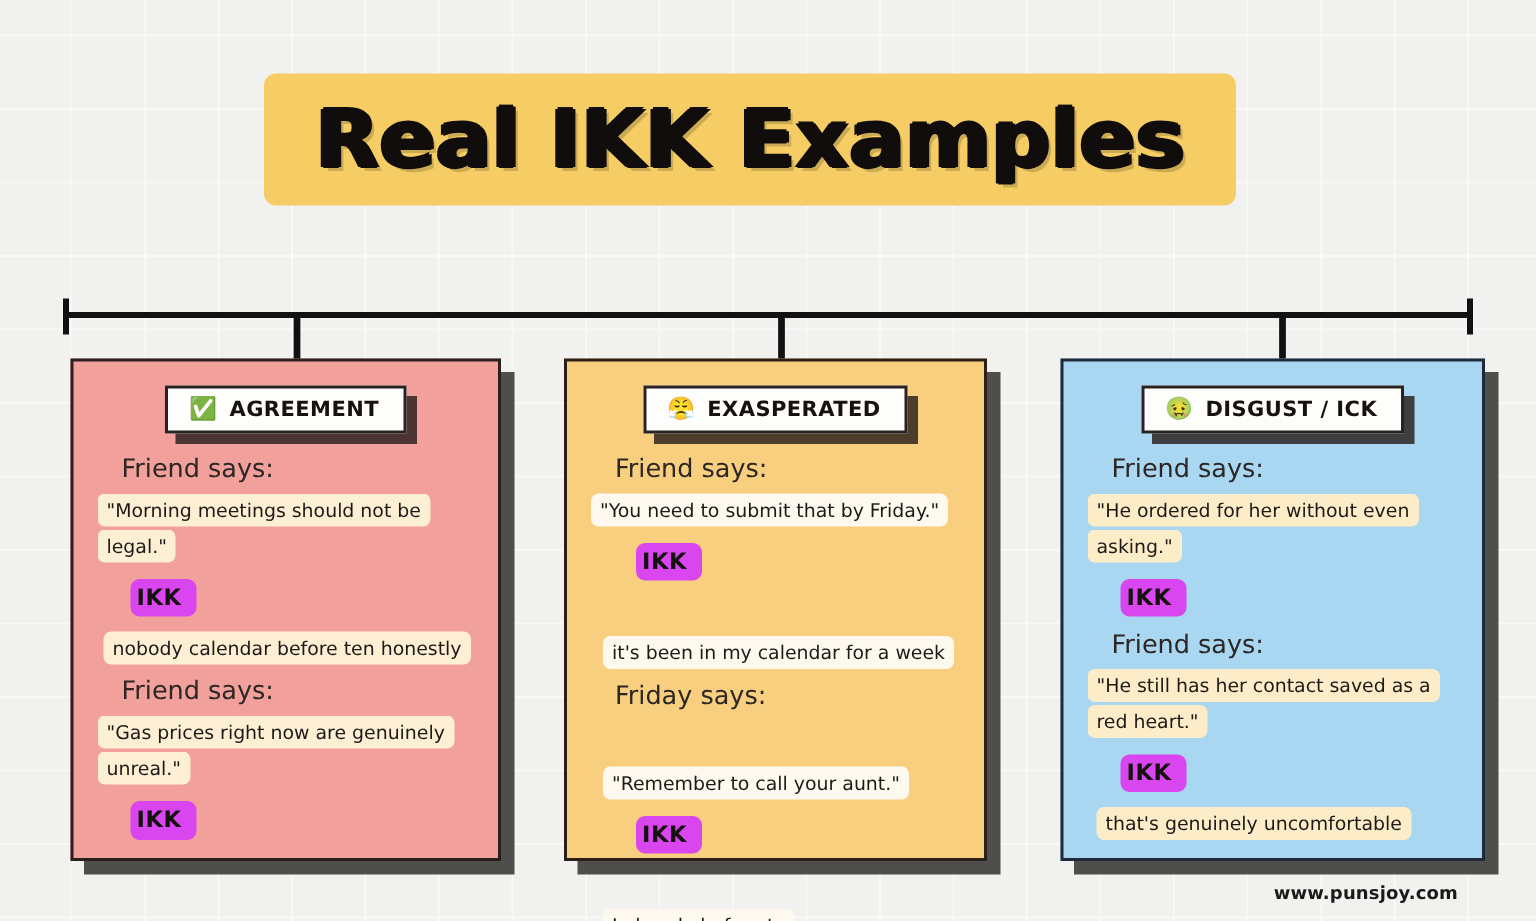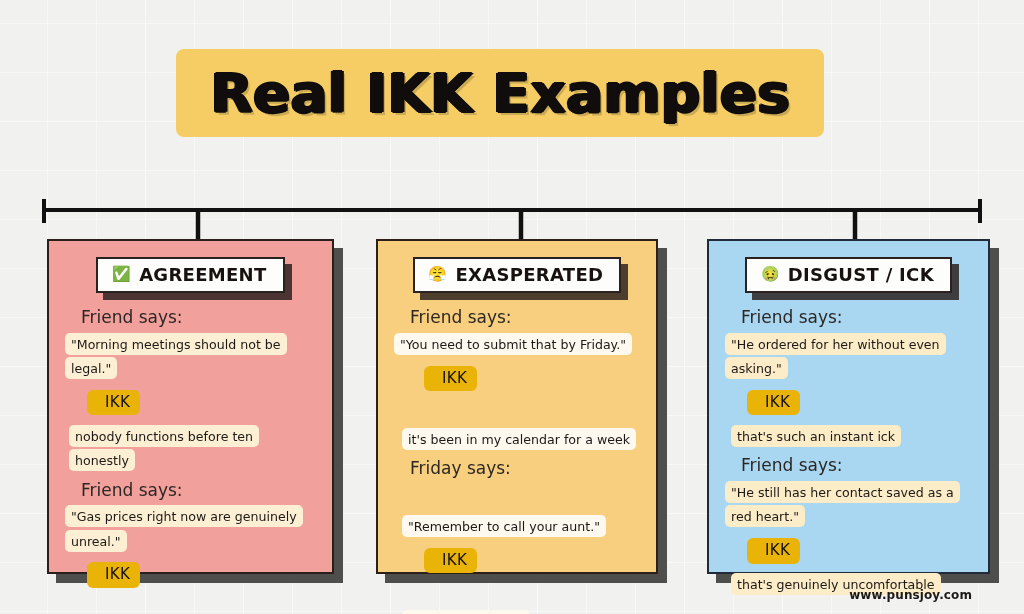--- a/index.html
+++ b/index.html
@@ -97,21 +97,21 @@
     gap: 8px;
     box-sizing: border-box;
     min-height: 32px;
   }
   .card-head .emoji {
     font-size: 15px;
     line-height: 1;
     display: inline-block;
   }
   .card-head .head-label {
-    font-size: 18px;
+    font-size: 14px;
     font-weight: bold;
     letter-spacing: 0.3px;
     color: #17120f;
     white-space: nowrap;
   }
 
   
   .convo {
     padding: 0 2px;
   }
@@ -132,26 +132,26 @@
     padding: 3.5px 6px;
   }
   .bubble-line { margin: 0 0 7px 0; max-width: 100%; }
   .pink  .bubble { background: #fdefd3; }
   .amber .bubble { background: #fdf9ee; }
   .blue  .bubble { background: #fcedc8; }
 
   .ikk-row { margin: 9px 0 9px 0; }
   .ikk {
     display: inline-block;
-    background: #eab308;
+    background: #d946ef;
     color: #15110f;
     font-size: 15px;
-    font-weight: normal;
+    font-weight: bold;
     letter-spacing: 0.4px;
-    padding: 4px 10px 5px 18px;
+    padding: 4px 10px 5px 4px;
     border-radius: 6px;
     line-height: 1.1;
   }
   .pink  .ikk-row { margin-left: 22px; }
   .amber .ikk-row { margin-left: 30px; }
   .blue  .ikk-row { margin-left: 22px; }
 
   .pink  .indent-a { margin-left: 4px; }
   .amber .indent-a { margin-left: 8px; margin-top: 36px; }
   .blue  .indent-a { margin-left: 6px; }
@@ -189,21 +189,21 @@
     <div class="card-head-wrap">
       <div class="card-head">
         <span class="emoji">✅</span>
         <span class="head-label">AGREEMENT</span>
       </div>
     </div>
     <div class="convo">
       <div class="speaker">Friend says:</div>
       <div class="bubble-line"><span class="bubble">"Morning meetings should not be legal."</span></div>
       <div class="ikk-row"><span class="ikk">IKK</span></div>
-      <div class="bubble-line indent-a"><span class="bubble">nobody functions before ten honestly</span></div>
+      <div class="bubble-line indent-a"><span class="bubble">nobody calendar before ten honestly</span></div>
       <div class="speaker">Friend says:</div>
       <div class="bubble-line"><span class="bubble">"Gas prices right now are genuinely unreal."</span></div>
       <div class="ikk-row"><span class="ikk">IKK</span></div>
     </div>
   </div>
 
   <div class="card amber">
     <div class="card-head-wrap">
       <div class="card-head">
         <span class="emoji">😤</span>
@@ -226,21 +226,20 @@
     <div class="card-head-wrap">
       <div class="card-head">
         <span class="emoji">🤢</span>
         <span class="head-label">DISGUST / ICK</span>
       </div>
     </div>
     <div class="convo">
       <div class="speaker">Friend says:</div>
       <div class="bubble-line"><span class="bubble">"He ordered for her without even asking."</span></div>
       <div class="ikk-row"><span class="ikk">IKK</span></div>
-      <div class="bubble-line indent-a"><span class="bubble">that's such an instant ick</span></div>
       <div class="speaker">Friend says:</div>
       <div class="bubble-line"><span class="bubble">"He still has her contact saved as a red heart."</span></div>
       <div class="ikk-row"><span class="ikk">IKK</span></div>
       <div class="bubble-line indent-a"><span class="bubble">that's genuinely uncomfortable</span></div>
     </div>
   </div>
 
   <div id="footer">www.punsjoy.com</div>
 
 </div>

